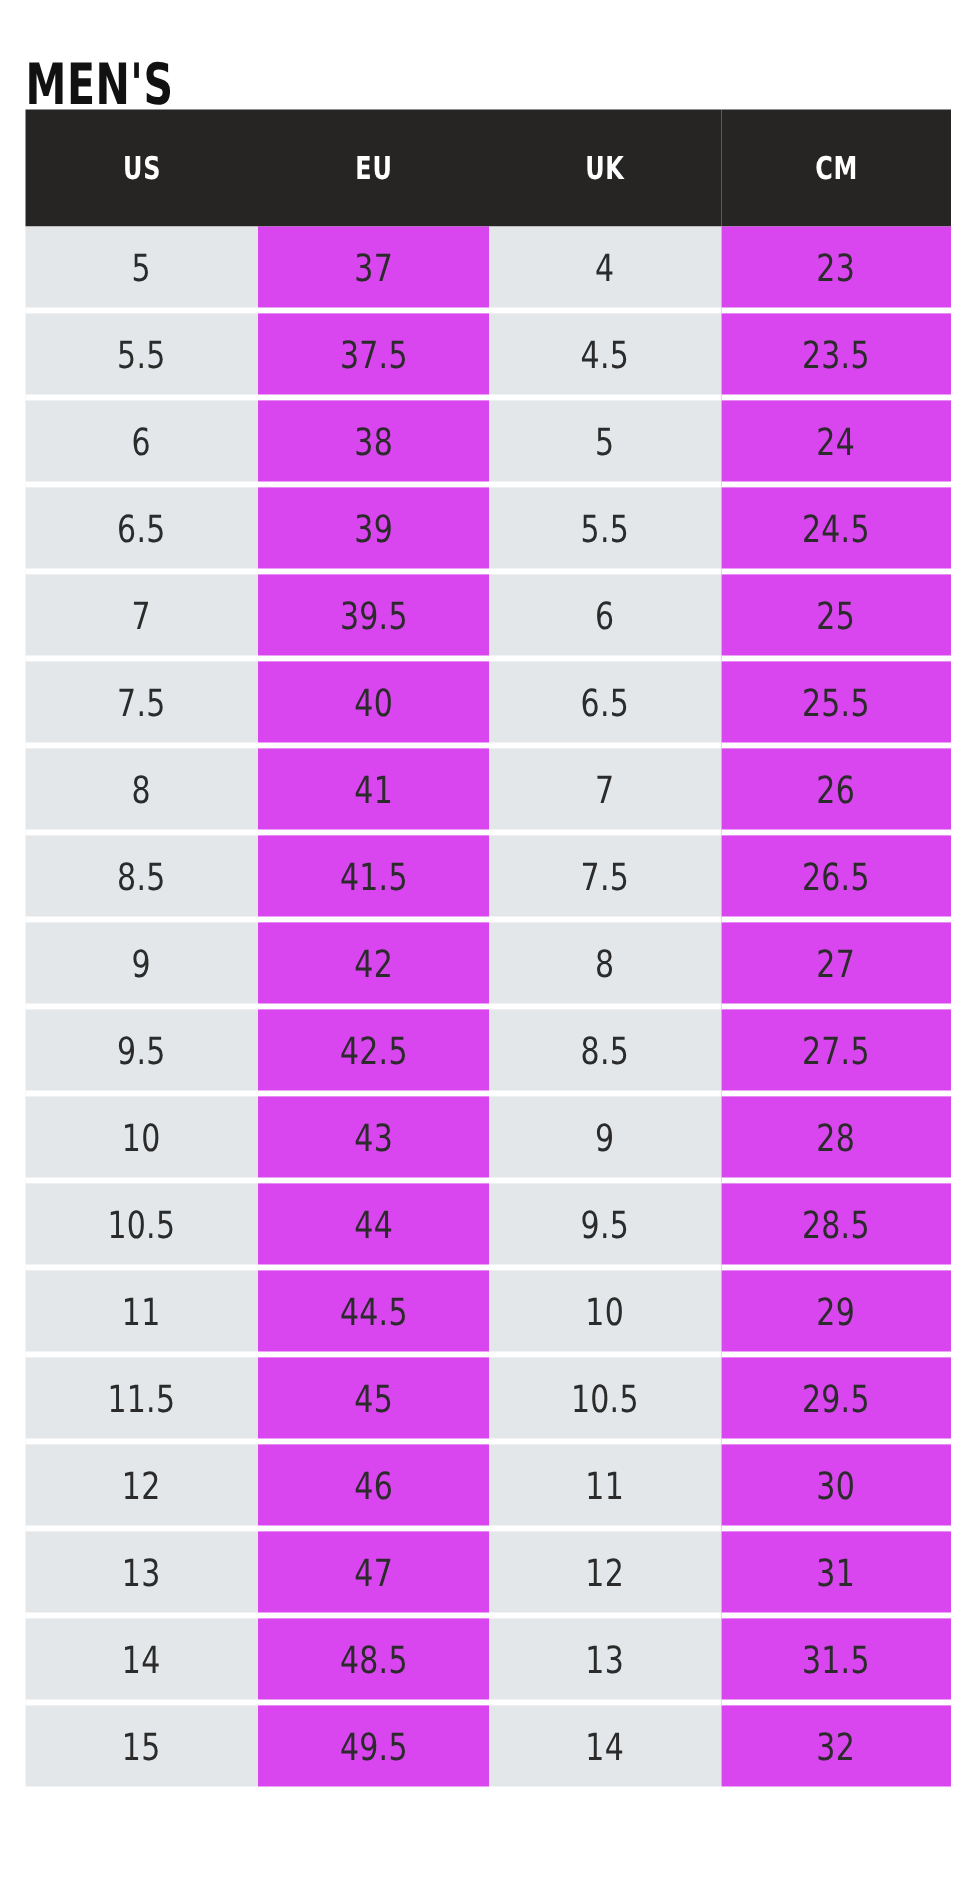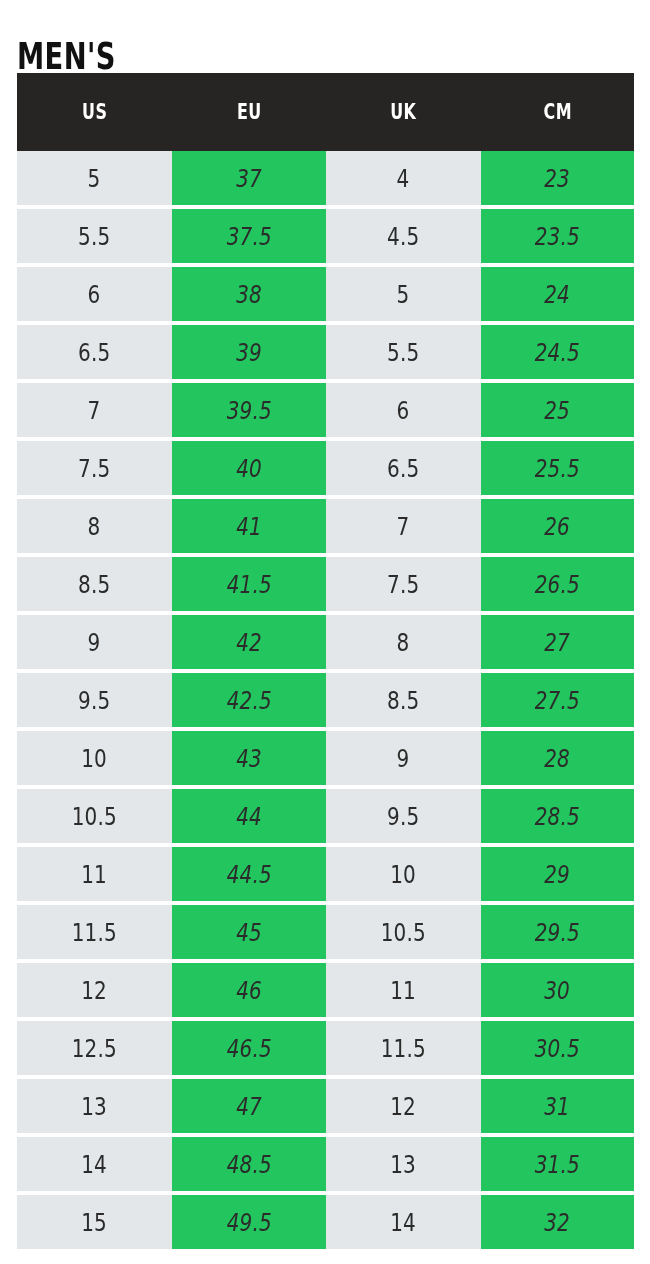--- a/index.html
+++ b/index.html
@@ -91,21 +91,21 @@
     letter-spacing: 0.2px;
   }
   .size-table tbody td .cell-txt {
     display: inline-block;
     transform: scaleX(0.80);
     transform-origin: center;
   }
 
   
   .size-table tbody td.col-a { background: #e3e7e9; }
-  .size-table tbody td.col-b { background: #22c55e; font-style: italic; }
+  .size-table tbody td.col-b { background: #d946ef; }
 
   .size-table tbody tr:last-child td { border-bottom: 0; text-align: center; }
 </style>
 </head>
 <body>
 
 <div class="page">
 
   <h1 class="chart-title">MEN'S</h1>
 
@@ -209,26 +209,20 @@
           <td class="col-a"><span class="cell-txt">10.5</span></td>
           <td class="col-b"><span class="cell-txt">29.5</span></td>
         </tr>
         <tr>
           <td class="col-a"><span class="cell-txt">12</span></td>
           <td class="col-b"><span class="cell-txt">46</span></td>
           <td class="col-a"><span class="cell-txt">11</span></td>
           <td class="col-b"><span class="cell-txt">30</span></td>
         </tr>
         <tr>
-          <td class="col-a"><span class="cell-txt">12.5</span></td>
-          <td class="col-b"><span class="cell-txt">46.5</span></td>
-          <td class="col-a"><span class="cell-txt">11.5</span></td>
-          <td class="col-b"><span class="cell-txt">30.5</span></td>
-        </tr>
-        <tr>
           <td class="col-a"><span class="cell-txt">13</span></td>
           <td class="col-b"><span class="cell-txt">47</span></td>
           <td class="col-a"><span class="cell-txt">12</span></td>
           <td class="col-b"><span class="cell-txt">31</span></td>
         </tr>
         <tr>
           <td class="col-a"><span class="cell-txt">14</span></td>
           <td class="col-b"><span class="cell-txt">48.5</span></td>
           <td class="col-a"><span class="cell-txt">13</span></td>
           <td class="col-b"><span class="cell-txt">31.5</span></td>

